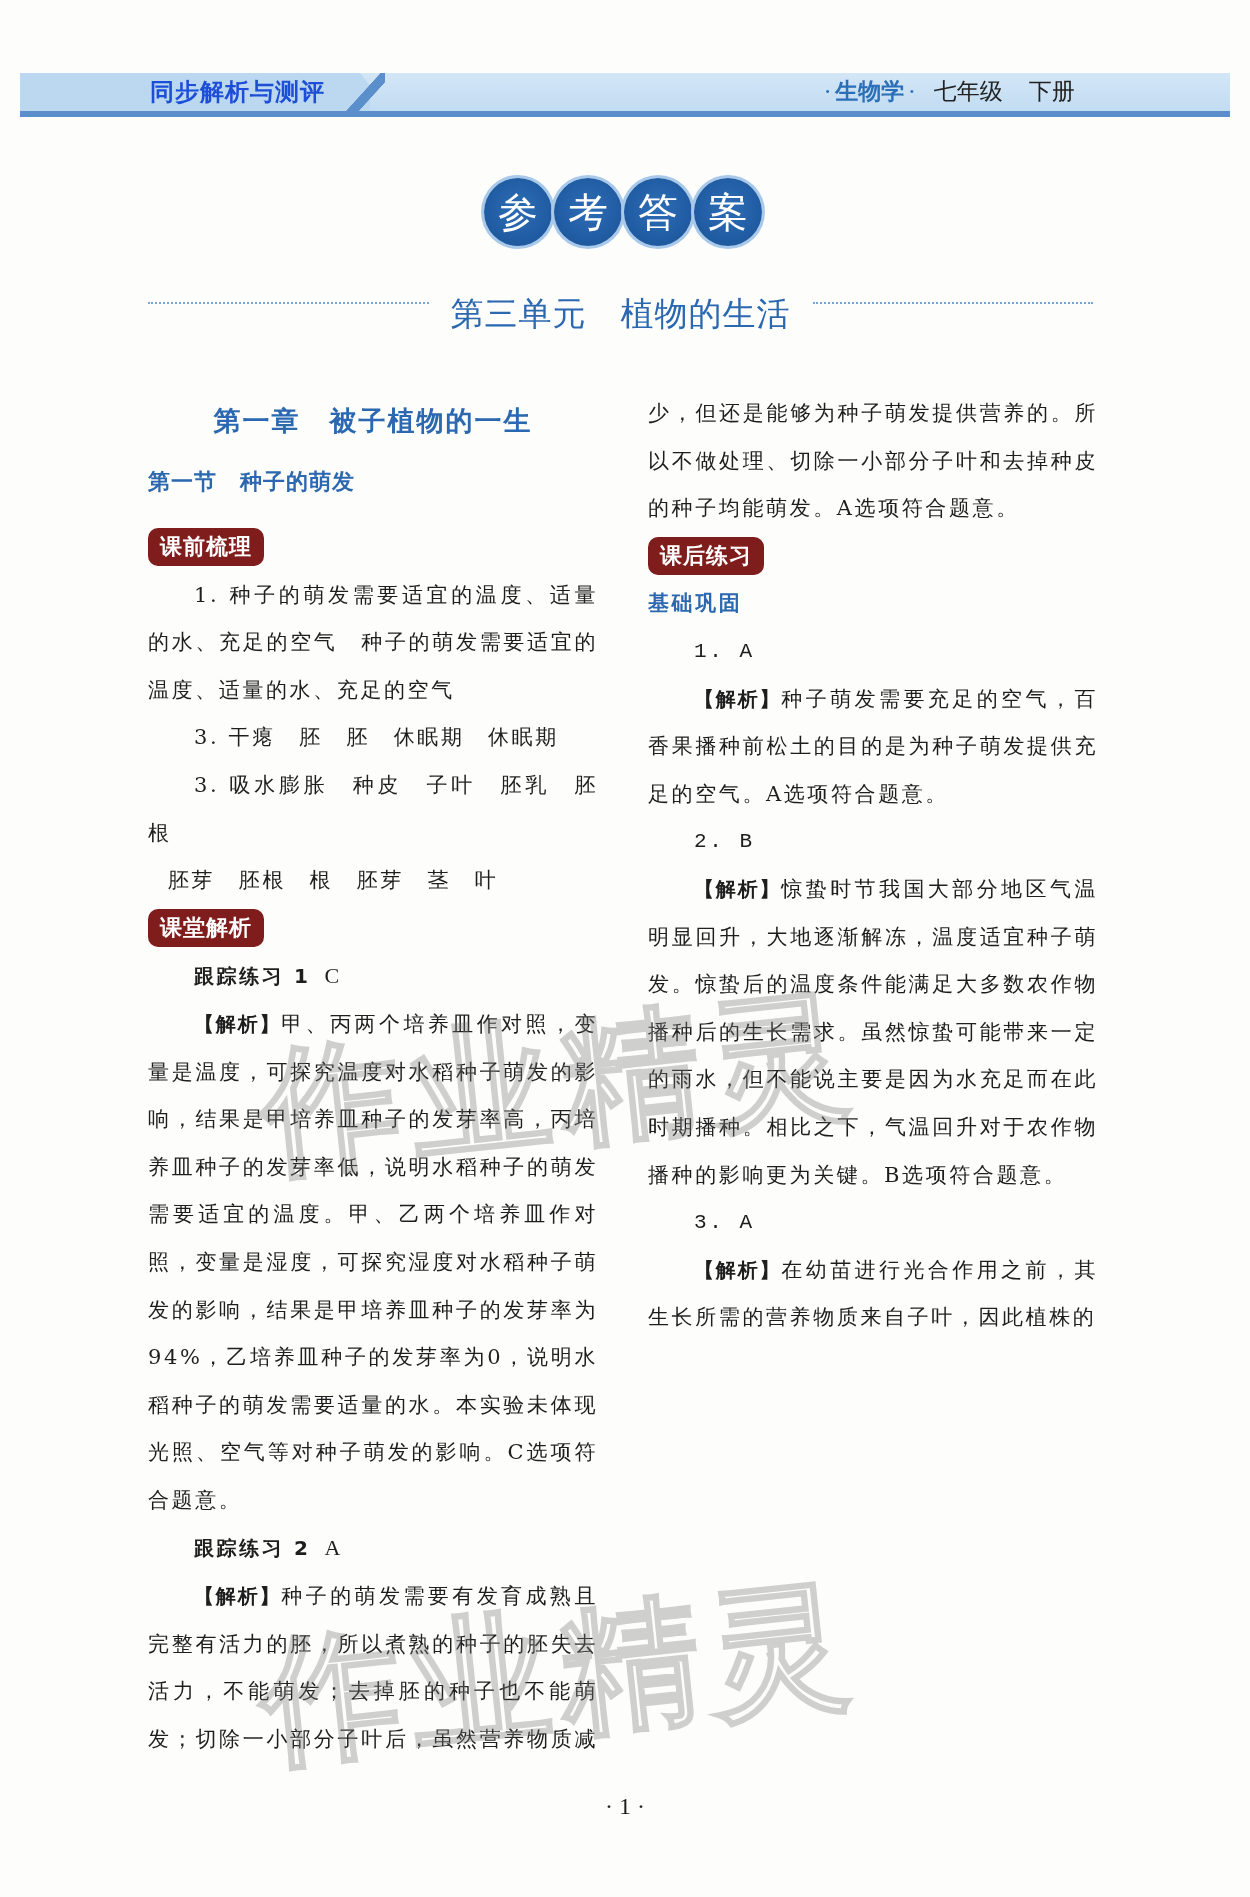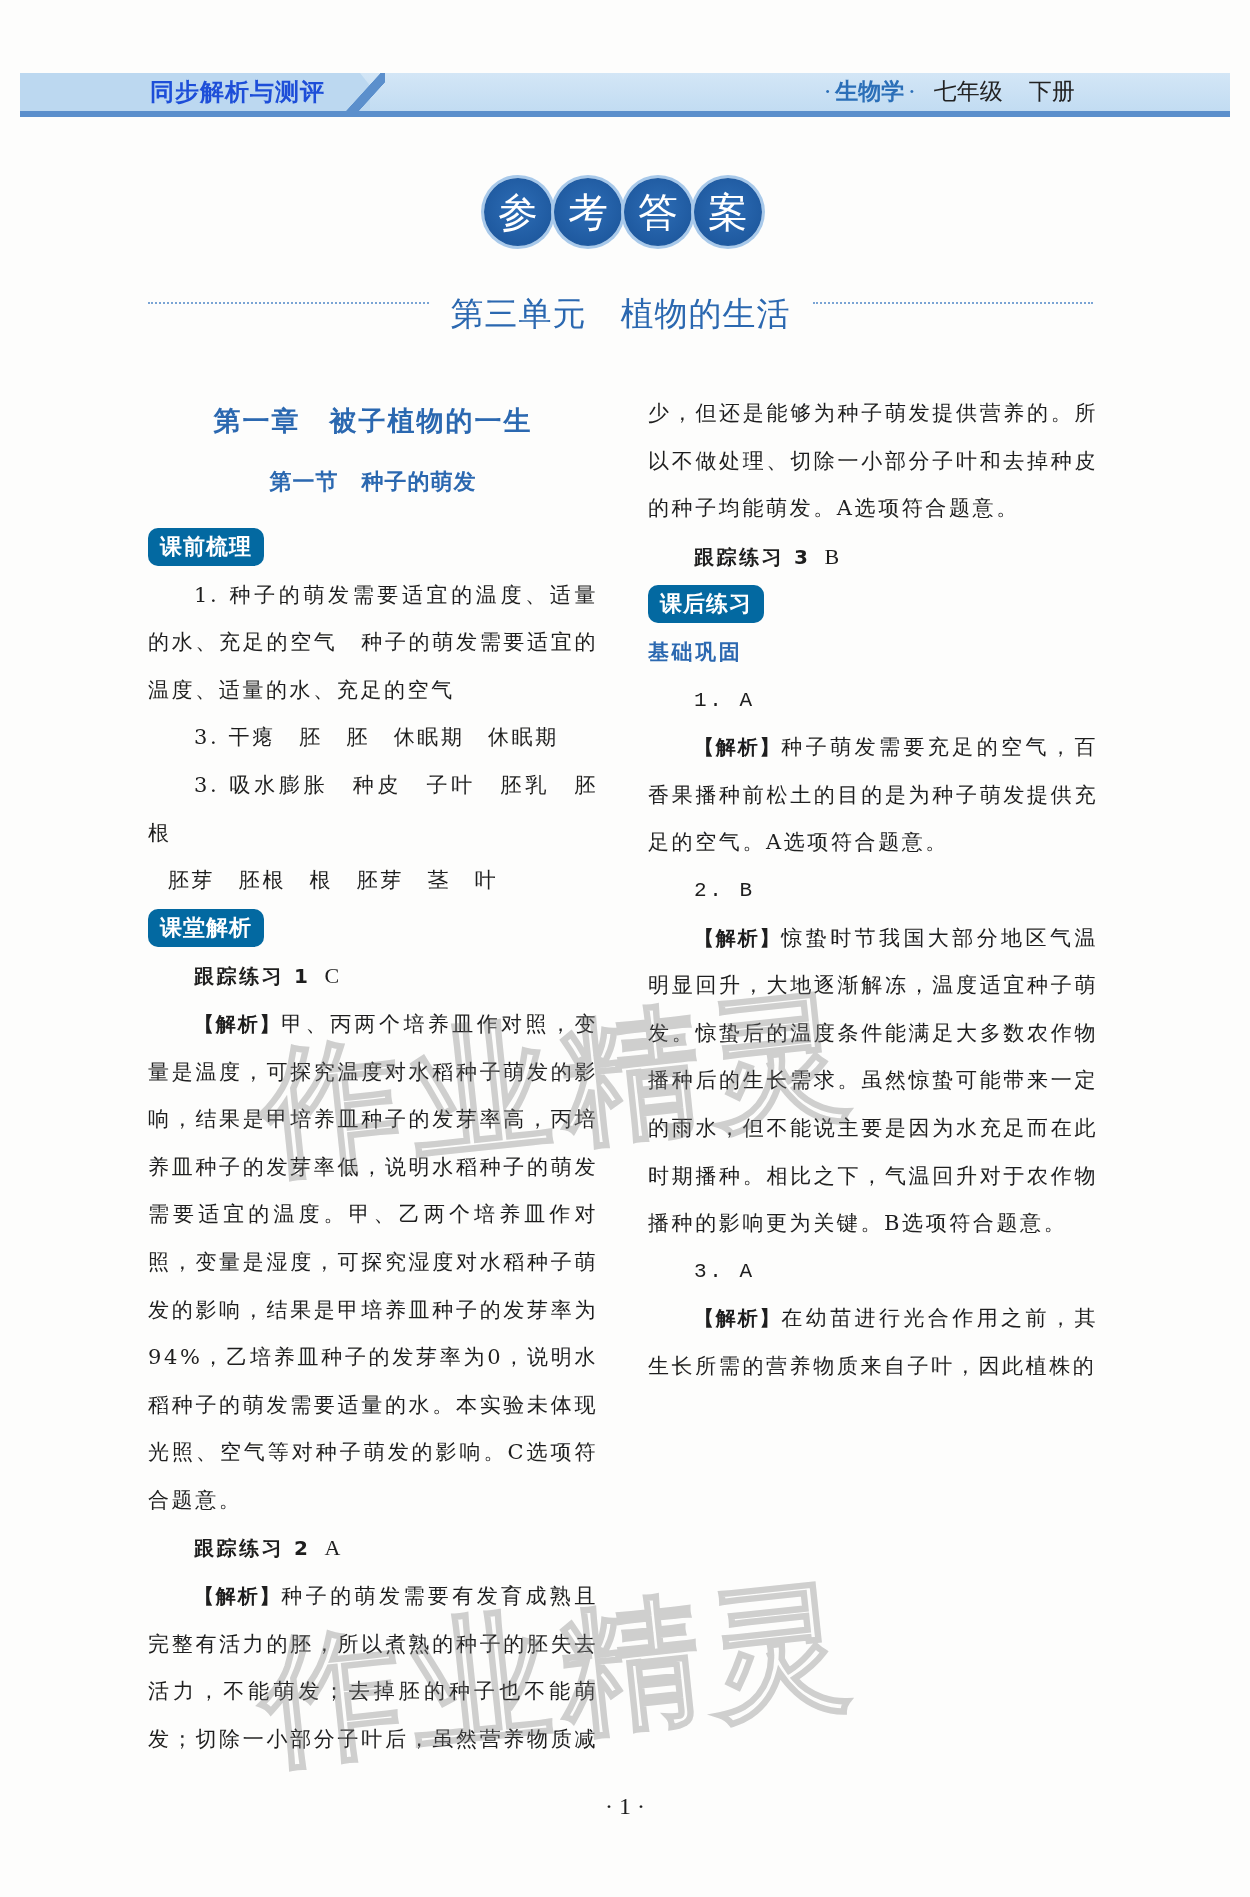--- a/index.html
+++ b/index.html
@@ -61,24 +61,24 @@
   .col-left { left: 148px; }
   .col-right { left: 648px; }
   .para { text-align: justify; text-align-last: left; }
   .indent { text-indent: 46px; }
   .chapter-title {
     font-family: "DejaVu Sans", sans-serif; font-weight: bold; color: #2b68b0;
     font-size: 27px; text-align: center; height: 62px; line-height: 62px; letter-spacing: 2px; white-space: pre;
   }
   .section-title {
     font-family: "DejaVu Sans", sans-serif; font-weight: bold; color: #2b68b0;
-    font-size: 22px; text-align: center; height: 72px; line-height: 60px; letter-spacing: 1px; white-space: pre;
+    font-size: 22px; text-align: left; height: 72px; line-height: 60px; letter-spacing: 1px; white-space: pre;
   }
   .section-tag {
-    display: inline-block; background: #0369a1; color: #fff;
+    display: inline-block; background: #7f1d1d; color: #fff;
     font-family: "DejaVu Sans", sans-serif; font-weight: bold; font-size: 22px;
     border-radius: 10px; padding: 0 12px; height: 38px; line-height: 38px; letter-spacing: 1px;
     margin: 4px 0 5px 0;
   }
   .sub-tag {
     font-family: "DejaVu Sans", sans-serif; color: #2b68b0; font-size: 21px; font-weight: bold;
   }
   .item-head { text-indent: 46px; }
   .item-head .q-label { font-family: "DejaVu Sans", sans-serif; font-weight: bold; font-size: 20px; }
   .item-head .q-answer { margin-left: 14px; font-family: "Liberation Serif", serif; font-size: 22px; }
@@ -146,23 +146,20 @@
     <span class="q-label">跟踪练习 2</span><span class="q-answer">A</span>
   </p>
   <p class="para indent" style="height:190px; overflow:hidden">
     <span class="analysis-tag">【解析】</span><span>种子的萌发需要有发育成熟且完整有活力的胚，所以煮熟的种子的胚失去活力，不能萌发；去掉胚的种子也不能萌发；切除一小部分子叶后，虽然营养物质减少，但还是能够为种子萌发提供营养的。所以不做处理、切除一小部分子叶和去掉种皮的种子均能萌发。A选项符合题意。</span>
   </p>
 </div>
 
 <div class="col col-right">
   <p class="para">少，但还是能够为种子萌发提供营养的。所以不做处理、切除一小部分子叶和去掉种皮的种子均能萌发。A选项符合题意。</p>
 
-  <p class="item-head">
-    <span class="q-label">跟踪练习 3</span><span class="q-answer">B</span>
-  </p>
 
   <div class="section-tag">课后练习</div>
   <p class="sub-tag">基础巩固</p>
 
   <p class="plain-answer">
     <span>1.</span>
     <span>A</span>
   </p>
   <p class="para indent">
     <span class="analysis-tag">【解析】</span><span>种子萌发需要充足的空气，百香果播种前松土的目的是为种子萌发提供充足的空气。A选项符合题意。</span>

